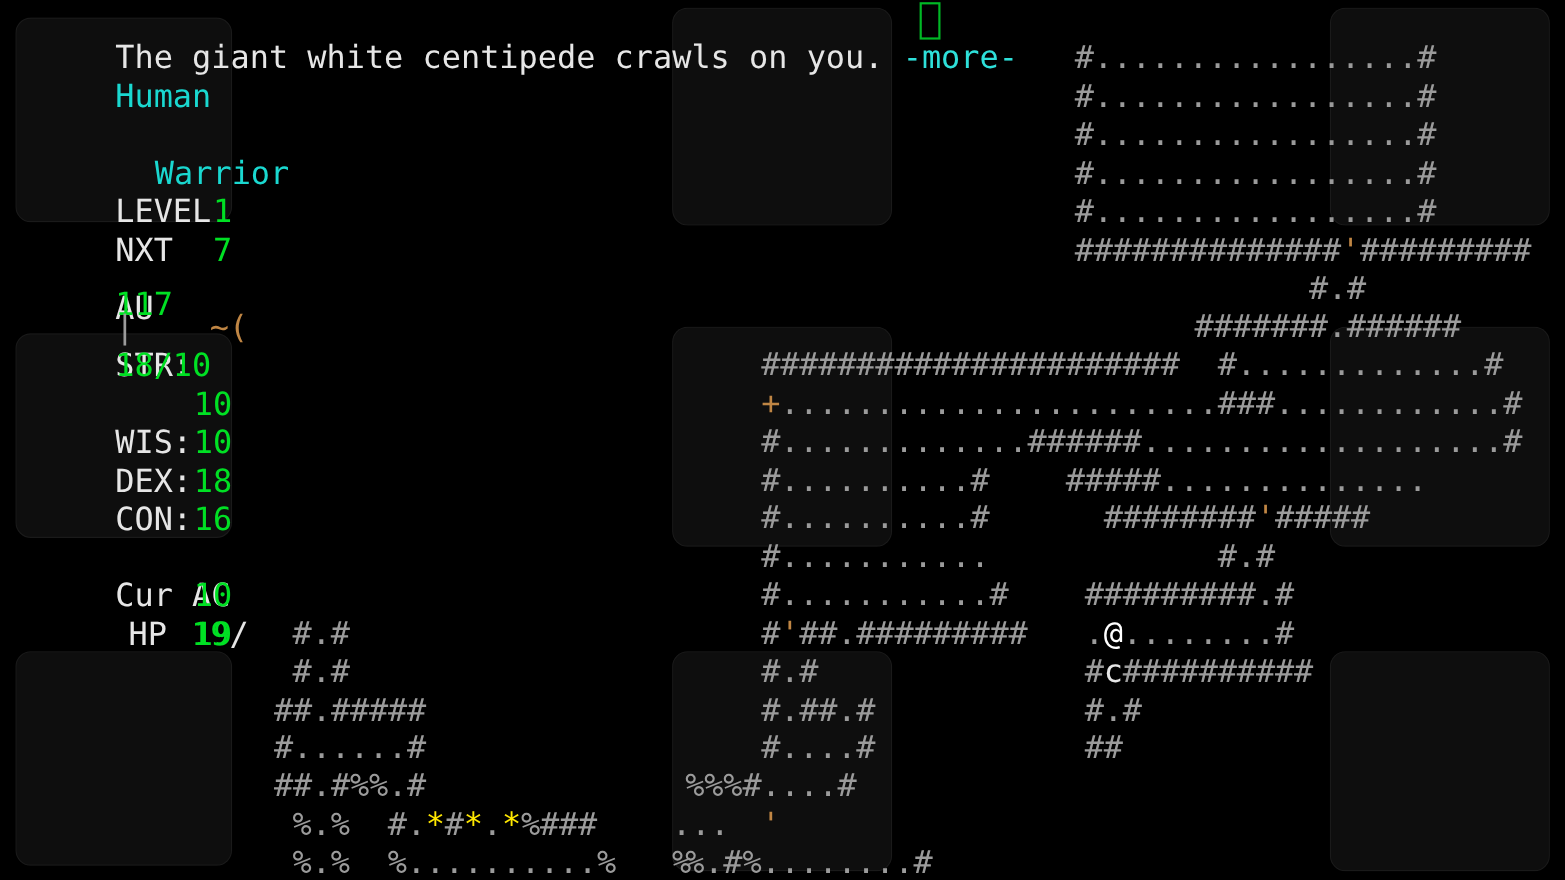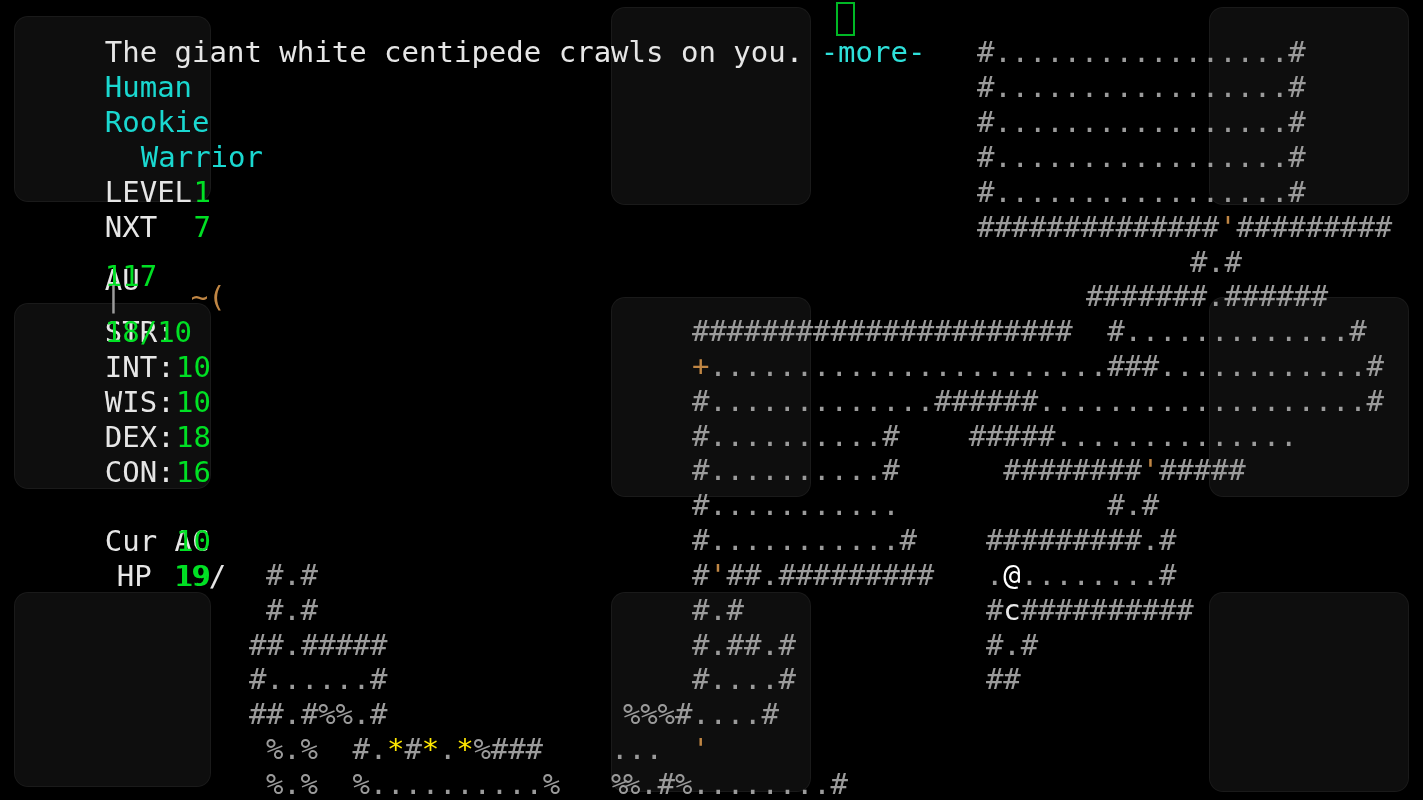--- a/index.html
+++ b/index.html
@@ -94,23 +94,20 @@
   <div id="grid">
 
     <div class="row" style="top:0px;left:0px;">
       <span class="c-white">The giant white centipede crawls on you.</span><span class="c-white"> </span><span class="c-lcyan">-more-</span>
     </div>
     <div class="cursor-box" style="left:836px;top:2px;width:19px;height:34px;"></div>
 
     <div class="row" style="top:35px;left:0px;">
       <span class="c-cyan">Human</span>
     </div>
-    <div class="row" style="top:70px;left:0px;">
-      <span class="c-cyan">Rookie</span>
-    </div>
     <div class="row" style="top:105px;left:0px;padding-left:36px;">
       <span class="c-cyan">Warrior</span>
     </div>
 
     <div class="row" style="top:140px;left:0px;">
       <span class="c-white">LEVEL</span>
     </div>
     <div class="row" style="top:140px;left:0px;width:211px;text-align:right;">
       <span class="c-green">1</span>
     </div>
@@ -136,23 +133,20 @@
       <span class="c-umber">~(</span>
     </div>
 
     <div class="row" style="top:280px;left:0px;">
       <span class="c-white">STR:</span>
     </div>
     <div class="row" style="top:280px;left:0px;width:211px;">
       <span class="c-green">18/10</span>
     </div>
 
-    <div class="row" style="top:315px;left:0px;">
-      <span class="c-white">INT:</span>
-    </div>
     <div class="row" style="top:315px;left:0px;width:211px;text-align:right;">
       <span class="c-green">10</span>
     </div>
 
     <div class="row" style="top:350px;left:0px;">
       <span class="c-white">WIS:</span>
     </div>
     <div class="row" style="top:350px;left:0px;width:211px;text-align:right;">
       <span class="c-green">10</span>
     </div>

